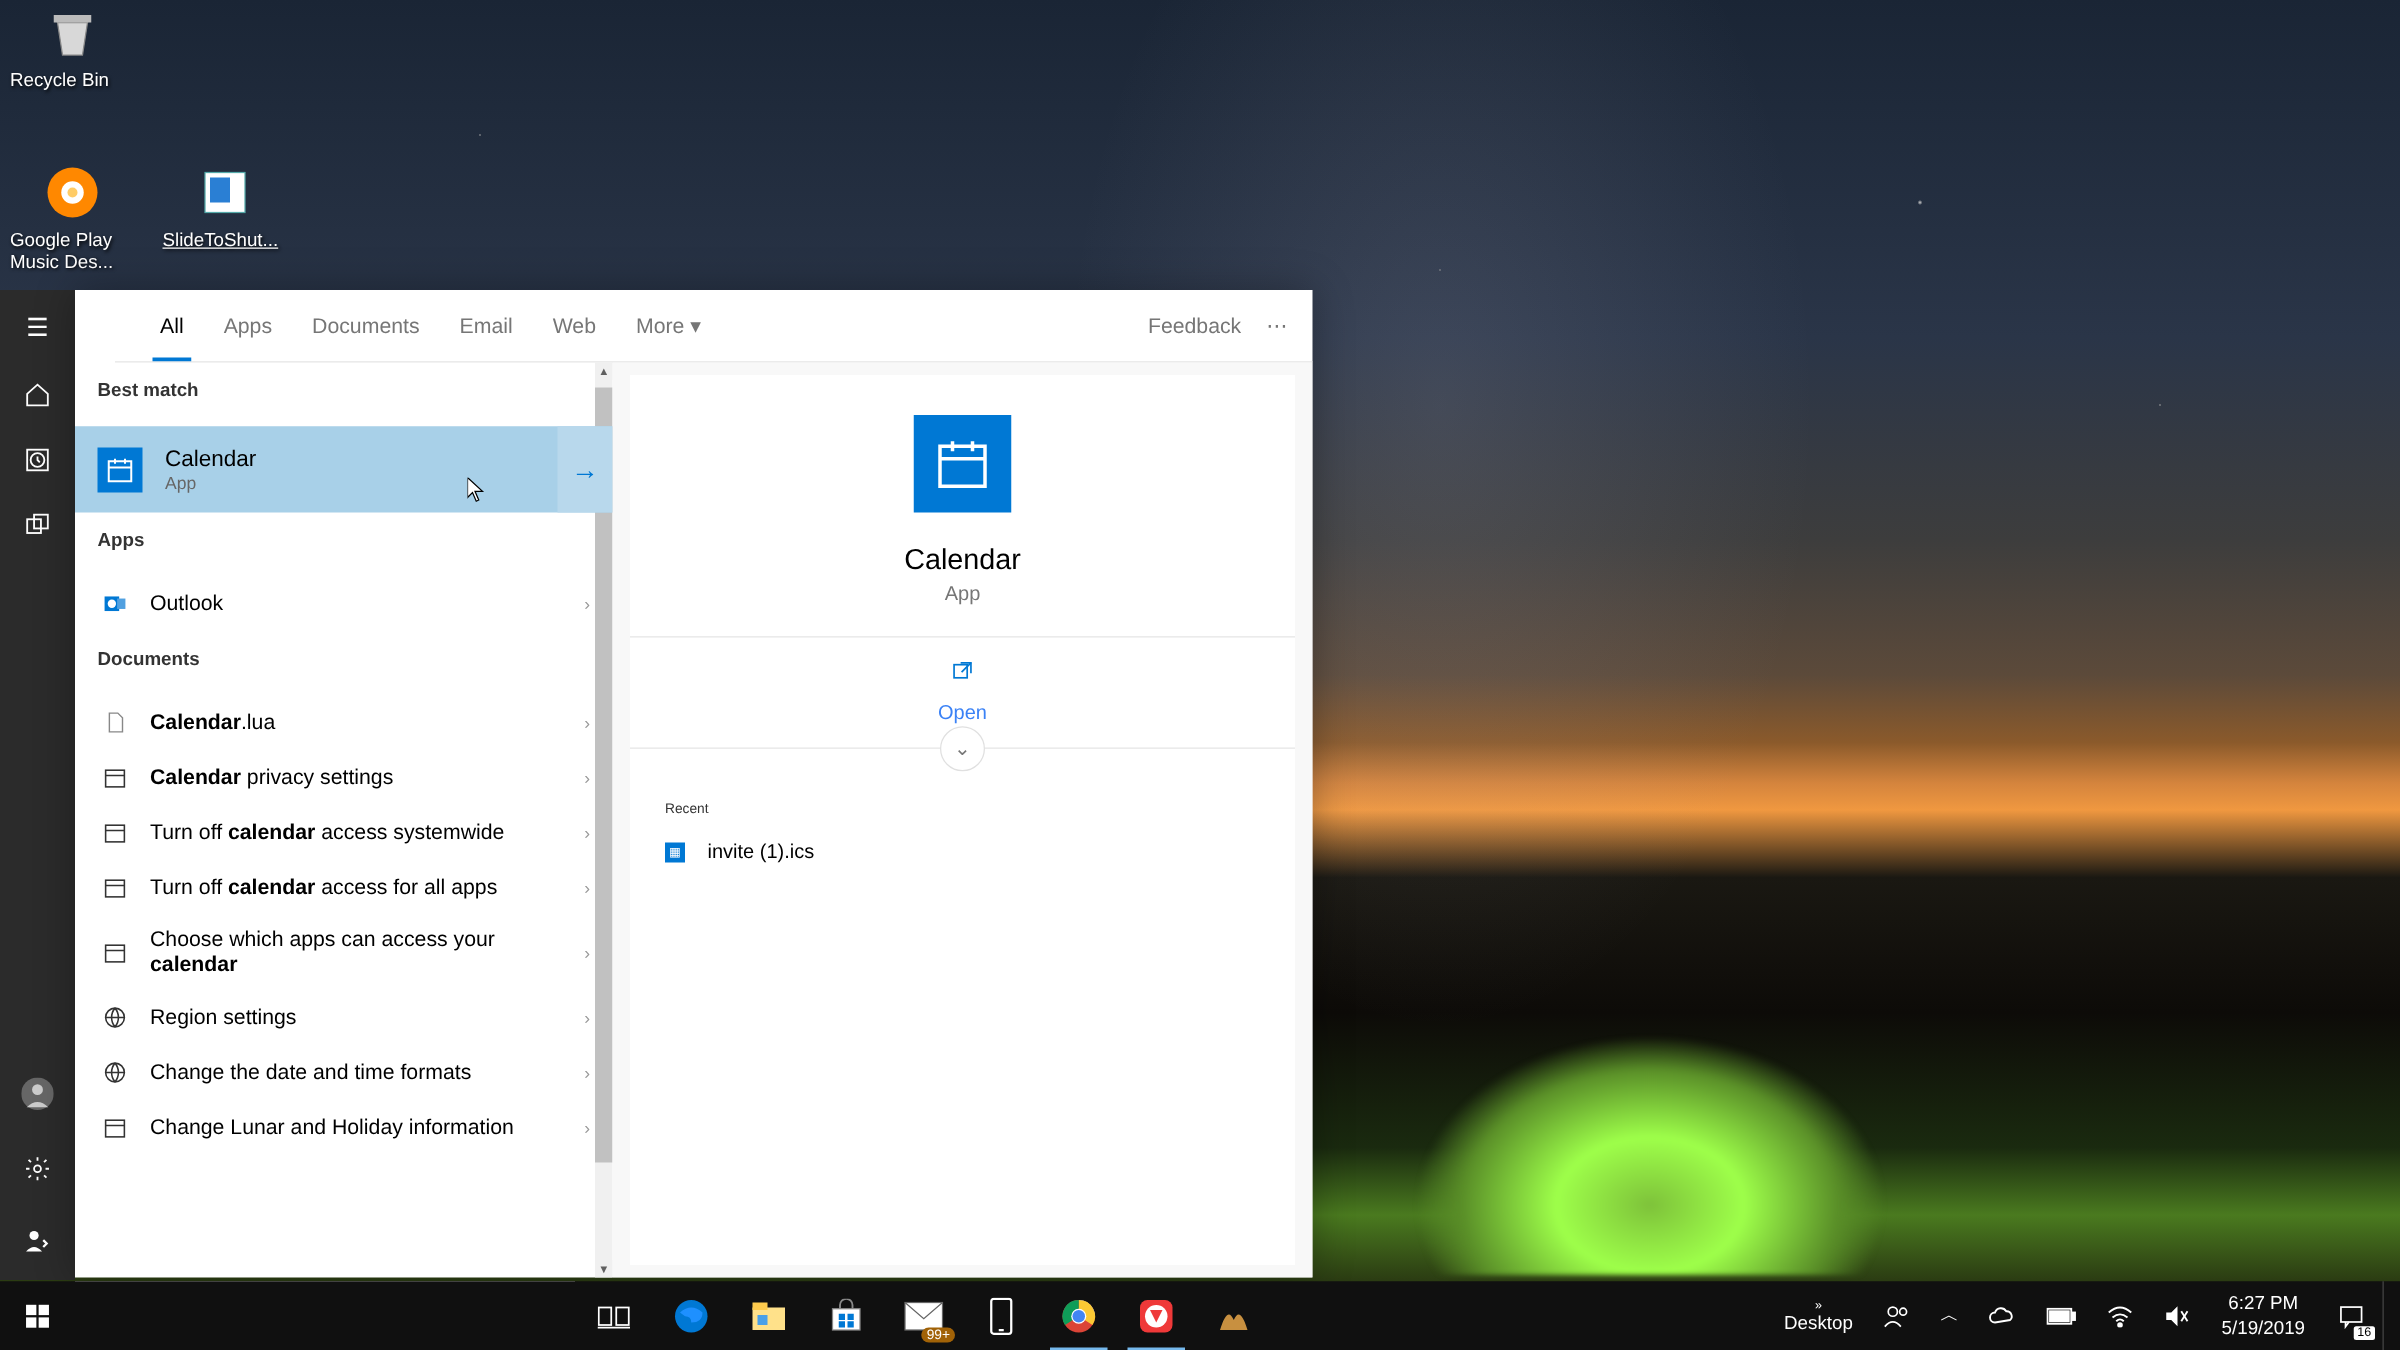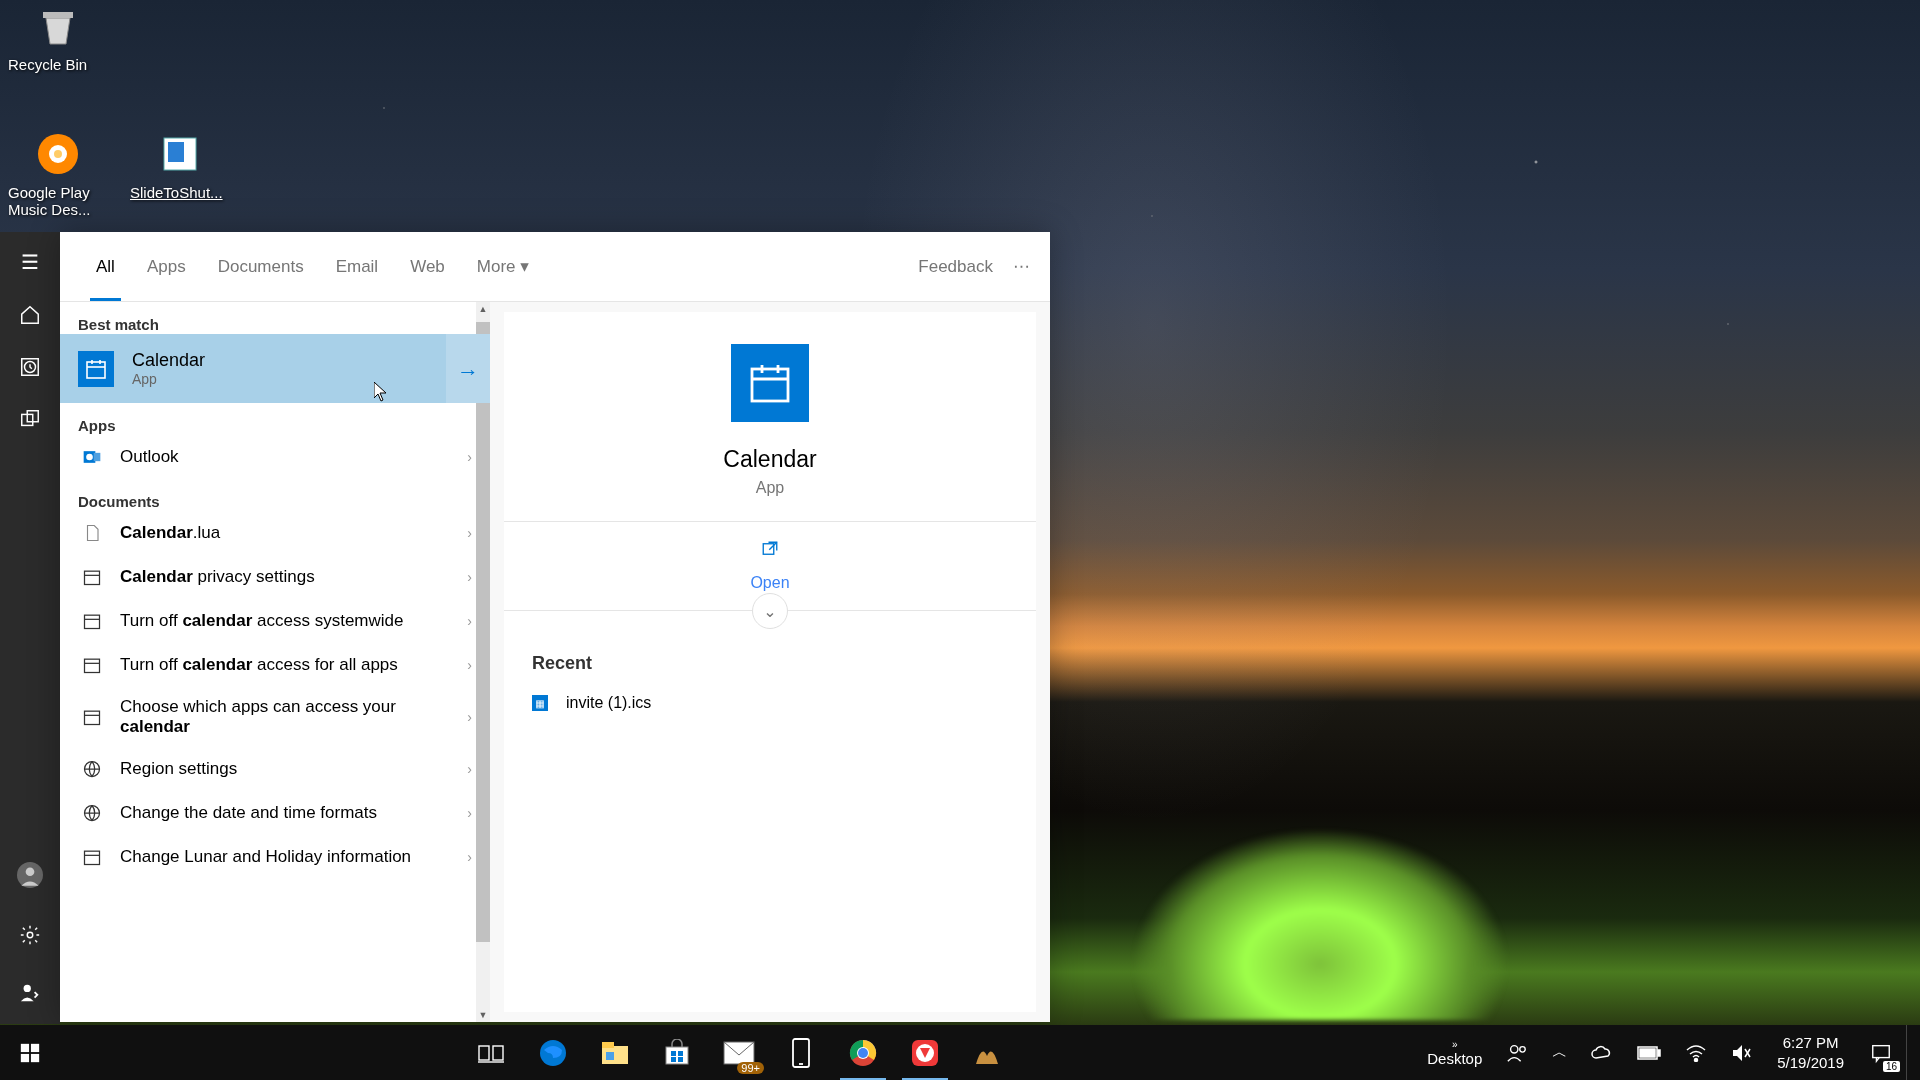--- a/index.html
+++ b/index.html
@@ -19,52 +19,52 @@
 
 
 .desktop-icon { position: absolute; width: 100px; text-align: left; color: #fff; font-size: 15px; text-shadow: 1px 1px 3px #000; }
 .desktop-icon .ico-box { width: 48px; height: 48px; margin: 0 auto 6px; display: flex; align-items: center; justify-content: center; }
 
 
 .search-rail { position: absolute; left: 0; top: 232px; width: 60px; height: 792px; background: #2b2b2b; display: flex; flex-direction: column; align-items: center; padding-top: 18px; gap: 30px; }
 .rail-item { color: #fff; font-size: 20px; cursor: pointer; }
 
 .search-panel { position: absolute; left: 60px; top: 232px; width: 990px; height: 790px; background: #fff; box-shadow: 0 0 30px rgba(0,0,0,0.3); display: flex; flex-direction: column; }
-.tabs { display: flex; align-items: center; height: 70px; border-bottom: 1px solid #e5e5e5; padding: 0 20px; font-size: 17px; }
+.tabs { display: flex; align-items: center; height: 58px; border-bottom: 1px solid #e5e5e5; padding: 0 20px; font-size: 17px; margin-left: 32px; }
 .tab { color: #767676; padding: 0 16px; height: 100%; display: flex; align-items: center; cursor: pointer; position: relative; }
 .tab.active { color: #000; }
 .tab.active::after { content: ''; position: absolute; bottom: 0; left: 10px; right: 10px; height: 3px; background: #0078d4; }
 .tabs-right { margin-left: auto; display: flex; align-items: center; gap: 20px; color: #767676; }
 
 .search-body { flex: 1; display: flex; overflow: hidden; }
 .results { width: 430px; overflow-y: auto; position: relative; }
 .scrollbar-track { position: absolute; right: 0; top: 0; width: 14px; height: 100%; background: #f0f0f0; }
 .scrollbar-thumb { position: absolute; right: 0; top: 20px; width: 14px; height: 620px; background: #c1c1c1; }
 .scroll-arrow { position: absolute; right: 0; width: 14px; height: 14px; background: #f0f0f0; display: flex; align-items: center; justify-content: center; font-size: 9px; color: #606060; }
 
-.section-header { font-size: 15px; color: #333; padding: 14px 18px 1px; font-weight: 600; }
+.section-header { font-size: 15px; color: #333; padding: 14px 18px 20px; font-weight: 600; }
 .result-item { display: flex; align-items: center; padding: 10px 18px; cursor: pointer; position: relative; min-height: 44px; }
 .result-item .ricon { width: 28px; display: flex; justify-content: center; color: #333; flex-shrink: 0; }
 .result-item .rtext { flex: 1; padding-left: 14px; font-size: 17px; color: #000; }
 .result-item .rsub { font-size: 14px; color: #666; }
 .result-item .chevron { color: #999; font-size: 14px; }
 .result-item.best { background: #a8d0e8; padding: 16px 18px; }
 .result-item.best .arrow-btn { position: absolute; right: 0; top: 0; bottom: 0; width: 44px; background: #b8d8ec; display: flex; align-items: center; justify-content: center; color: #0078d4; font-size: 22px; }
 .best-icon { width: 36px; height: 36px; background: #0078d4; display: flex; align-items: center; justify-content: center; color: #fff; }
 
 .preview { flex: 1; background: #f8f8f8; padding: 10px 14px; display: flex; flex-direction: column; }
 .preview-card { background: #fff; flex: 1; display: flex; flex-direction: column; align-items: center; padding-top: 32px; }
 .preview-icon { width: 78px; height: 78px; background: #0078d4; display: flex; align-items: center; justify-content: center; color: #fff; margin-bottom: 24px; }
 .preview-title { font-size: 23px; color: #000; }
 .preview-sub { font-size: 16px; color: #767676; margin-top: 6px; margin-bottom: 24px; }
 .preview-divider { width: 100%; height: 1px; background: #e5e5e5; }
 .preview-action { width: 100%; padding: 18px 28px; display: flex; align-items: center; gap: 16px; color: #3b82f6; font-size: 16px; cursor: pointer; flex-direction: column; }
 .preview-action .a-icon { color: #0078d4; }
 .preview-expand { width: 36px; height: 36px; border: 1px solid #e0e0e0; border-radius: 50%; display: flex; align-items: center; justify-content: center; margin: -18px auto 10px; background: #fff; color: #767676; cursor: pointer; }
-.preview-section-title { width: 100%; padding: 14px 28px 8px; font-size: 18px; color: #333; font-weight: 700; text-align: left; }
+.preview-section-title { width: 100%; padding: 14px 28px 8px; font-size: 11px; color: #333; font-weight: 400; text-align: left; }
 .preview-recent { width: 100%; padding: 12px 28px; display: flex; align-items: center; gap: 18px; font-size: 16px; cursor: pointer; }
 .preview-recent .r-icon { width: 16px; height: 16px; background: #0078d4; font-size: 10px; display: flex; align-items: center; justify-content: center; color: #fff; }
 
 
 .search-input-row { position: absolute; left: 60px; bottom: 0; width: 400px; height: 55px; background: #fff; display: flex; align-items: center; padding: 0 18px; gap: 14px; border-top: 1px solid #ddd; font-size: 18px; }
 .search-input-row input { border: none; outline: none; font-size: 18px; flex: 1; }
 
 
 .taskbar { position: absolute; bottom: 0; left: 0; right: 0; height: 55px; background: #101010; display: flex; align-items: center; color: #fff; }
 .start-btn { width: 60px; height: 100%; display: flex; align-items: center; justify-content: center; cursor: pointer; }

